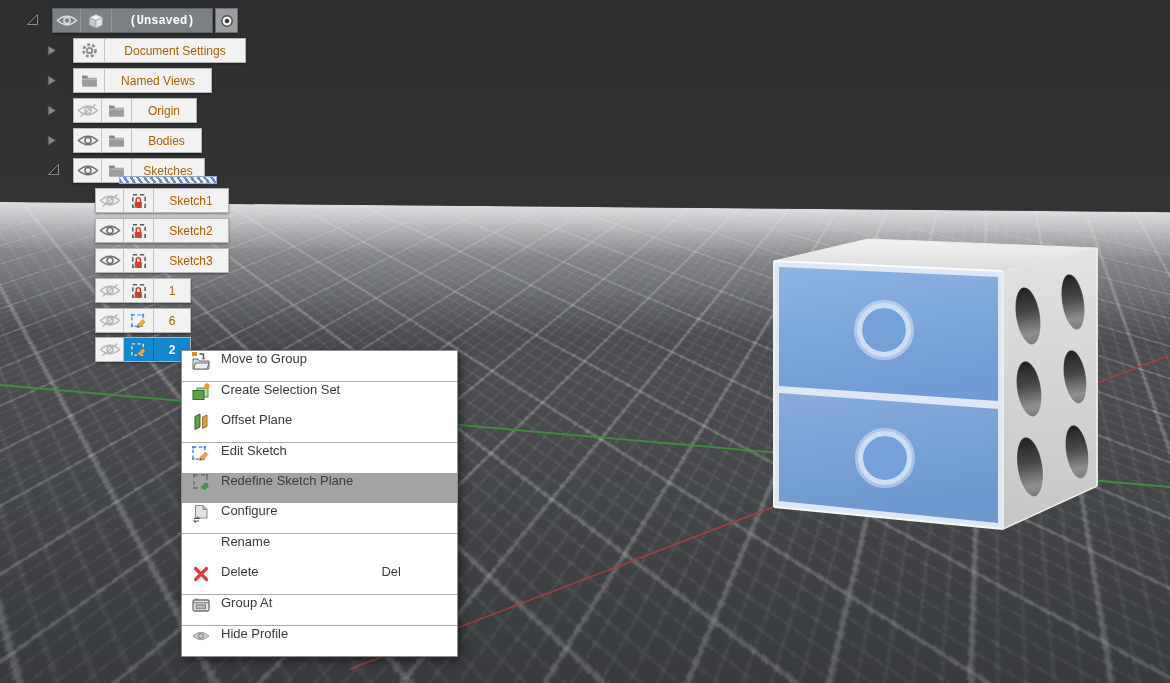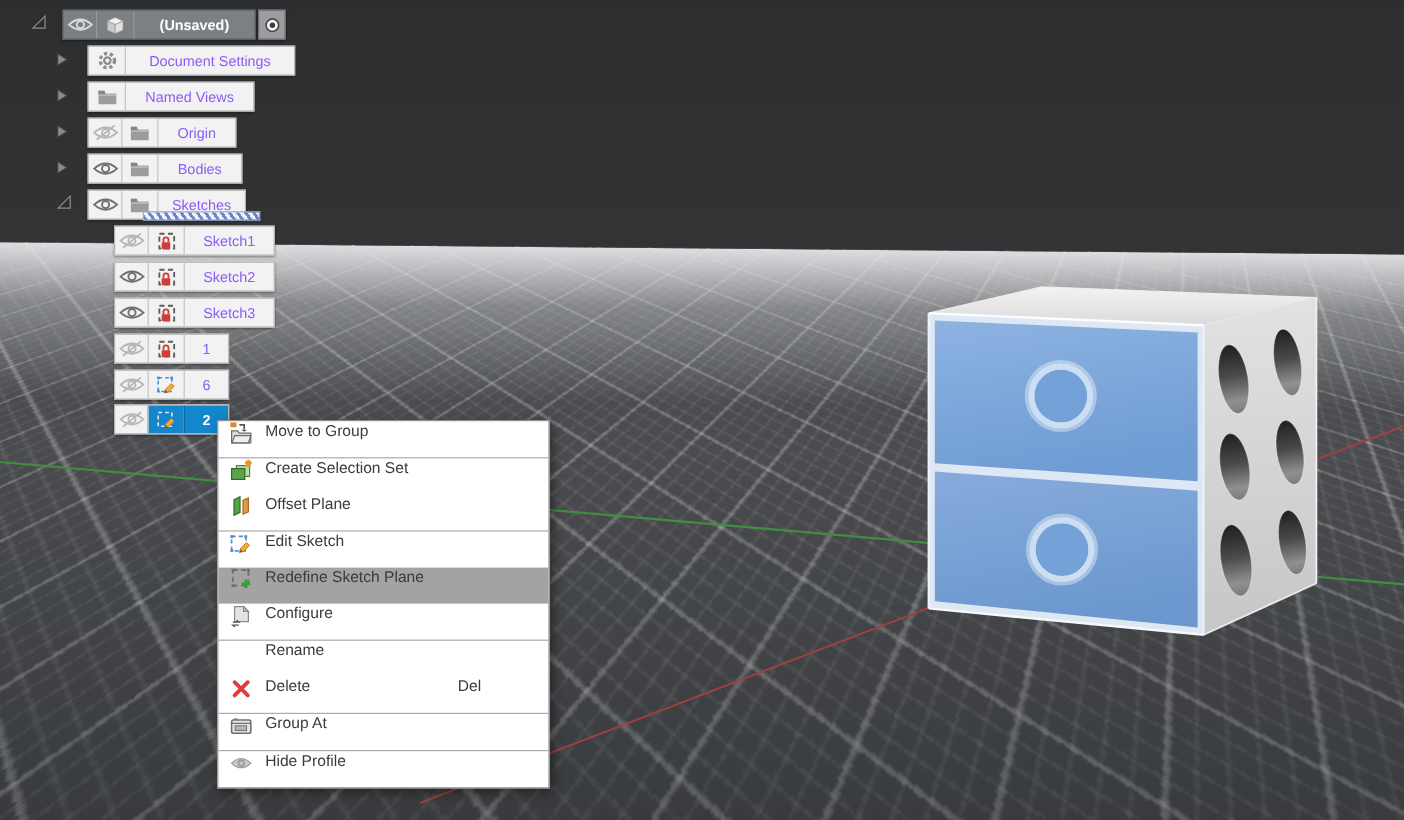--- a/index.html
+++ b/index.html
@@ -28,22 +28,22 @@
     background:linear-gradient(rgba(0,0,0,0) 28%, rgba(8,10,12,.38)); }
   .scene { position:absolute; left:0; top:0; z-index:1; pointer-events:none; }
 
   
   .trow { position:absolute; z-index:5; display:flex; align-items:stretch; height:25px;
     background:#f2f2f2; border:1px solid #b5b5b5; box-sizing:border-box;
     box-shadow:0 1px 2px rgba(0,0,0,.4); }
   .tcell { display:flex; align-items:center; justify-content:center; flex:none; }
   .tcell + .tcell, .tlabel { border-left:1px solid #c3c3c3; }
   .tlabel { flex:1; display:flex; align-items:center; justify-content:center;
-    font-size:12px; color:#8b5cf6; white-space:nowrap; padding:0 6px; }
-  .trow.root { background:#7d8083; border-color:#5f6163; }
+    font-size:12px; color:#a16207; white-space:nowrap; padding:0 6px; }
+  .trow.root { background:#7d8083; border-color:#5f6163;font-family:Liberation Mono, monospace; }
   .trow.root .tlabel { color:#ffffff; font-weight:bold; border-left:1px solid #95979a; }
   .trow.root .tcell + .tcell { border-left:1px solid #95979a; }
   .radiobox { position:absolute; z-index:5; width:23px; height:25px; background:#9b9da0;
     border:1px solid #6e7072; box-sizing:border-box; display:flex; align-items:center; justify-content:center;
     box-shadow:0 1px 2px rgba(0,0,0,.4); }
   .blue { background:#1486cc !important; }
   .blue.tlabel, .tlabel.blue { color:#ffffff !important; font-weight:bold; border-left:1px solid rgba(0,0,0,.25); }
   .tri { position:absolute; z-index:5; width:13px; height:13px; }
   .hatch { position:absolute; z-index:6; left:119px; top:176px; width:98px; height:8px;
     border:1px solid #98a9d6; box-sizing:border-box;

